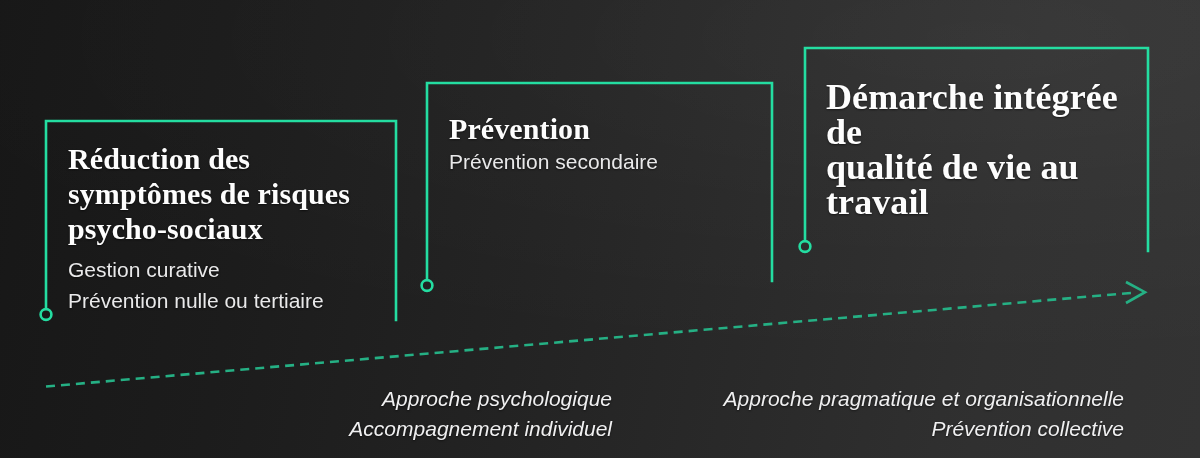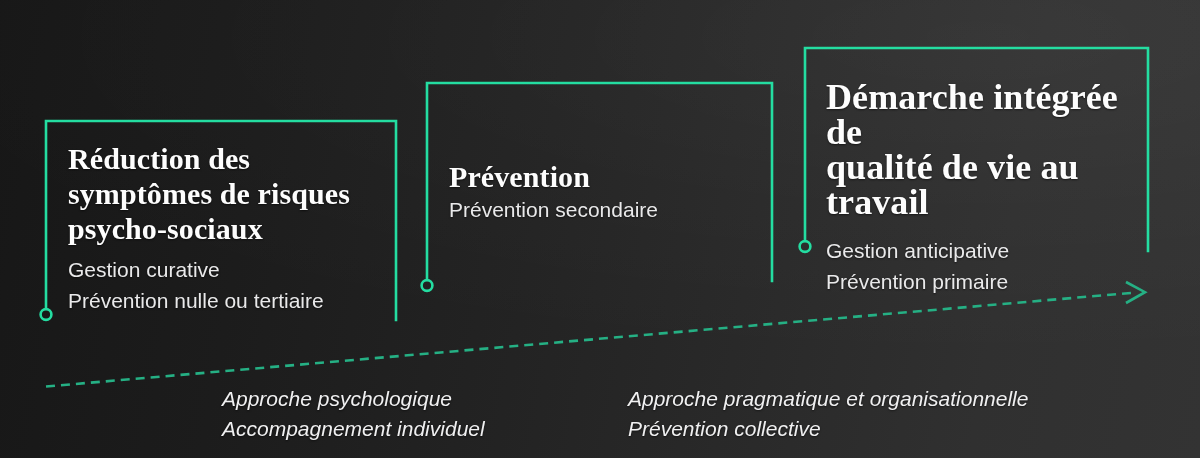--- a/index.html
+++ b/index.html
@@ -45,34 +45,34 @@
     margin: 0;
     font-weight: 400;
     white-space: pre-line;
     text-shadow: 0 1px 2px rgba(0,0,0,0.5);
   }
   #block-1 { left: 68px; top: 141px; width: 318px; }
   #block-1 .block-heading { font-size: 30px; line-height: 35px; }
   #block-1 .block-sub { font-size: 21px; line-height: 31px; margin-top: 8px; }
 
   #block-2 { left: 449px; top: 111px; width: 310px; }
-  #block-2 .block-heading { font-size: 30px; line-height: 35px; margin-top: 48px; }
+  #block-2 .block-heading { font-size: 30px; line-height: 35px; }
   #block-2 .block-sub { font-size: 21px; line-height: 31px; }
 
   #block-3 { left: 826px; top: 80px; width: 320px; }
   #block-3 .block-heading { font-size: 36px; line-height: 35px; }
   #block-3 .block-sub { font-size: 21px; line-height: 31px; margin-top: 15px; }
 
   .axis-caption {
     position: absolute;
     font-style: italic;
     font-size: 21px;
     line-height: 30px;
     color: #f0f0f1;
-    text-align: left;
+    text-align: right;
     white-space: pre-line;
     text-shadow: 0 1px 2px rgba(0,0,0,0.5);
   }
   #caption-left  { left: 222px; top: 384px; width: 390px; }
   #caption-right { left: 628px; top: 384px; width: 496px; }
 </style>
 </head>
 <body>
 
 <div id="stage">
@@ -111,22 +111,20 @@
   </div>
 
   <div class="stage-block" id="block-2">
     <p class="block-heading">Prévention</p>
     <p class="block-sub">Prévention secondaire</p>
   </div>
 
   <div class="stage-block" id="block-3">
     <p class="block-heading">Démarche intégrée de
 qualité de vie au travail</p>
-    <p class="block-sub">Gestion anticipative
-Prévention primaire</p>
   </div>
 
   <div class="axis-caption" id="caption-left">Approche psychologique
 Accompagnement individuel</div>
   <div class="axis-caption" id="caption-right">Approche pragmatique et organisationnelle
 Prévention collective</div>
 
 </div>
 
 </body></html>

